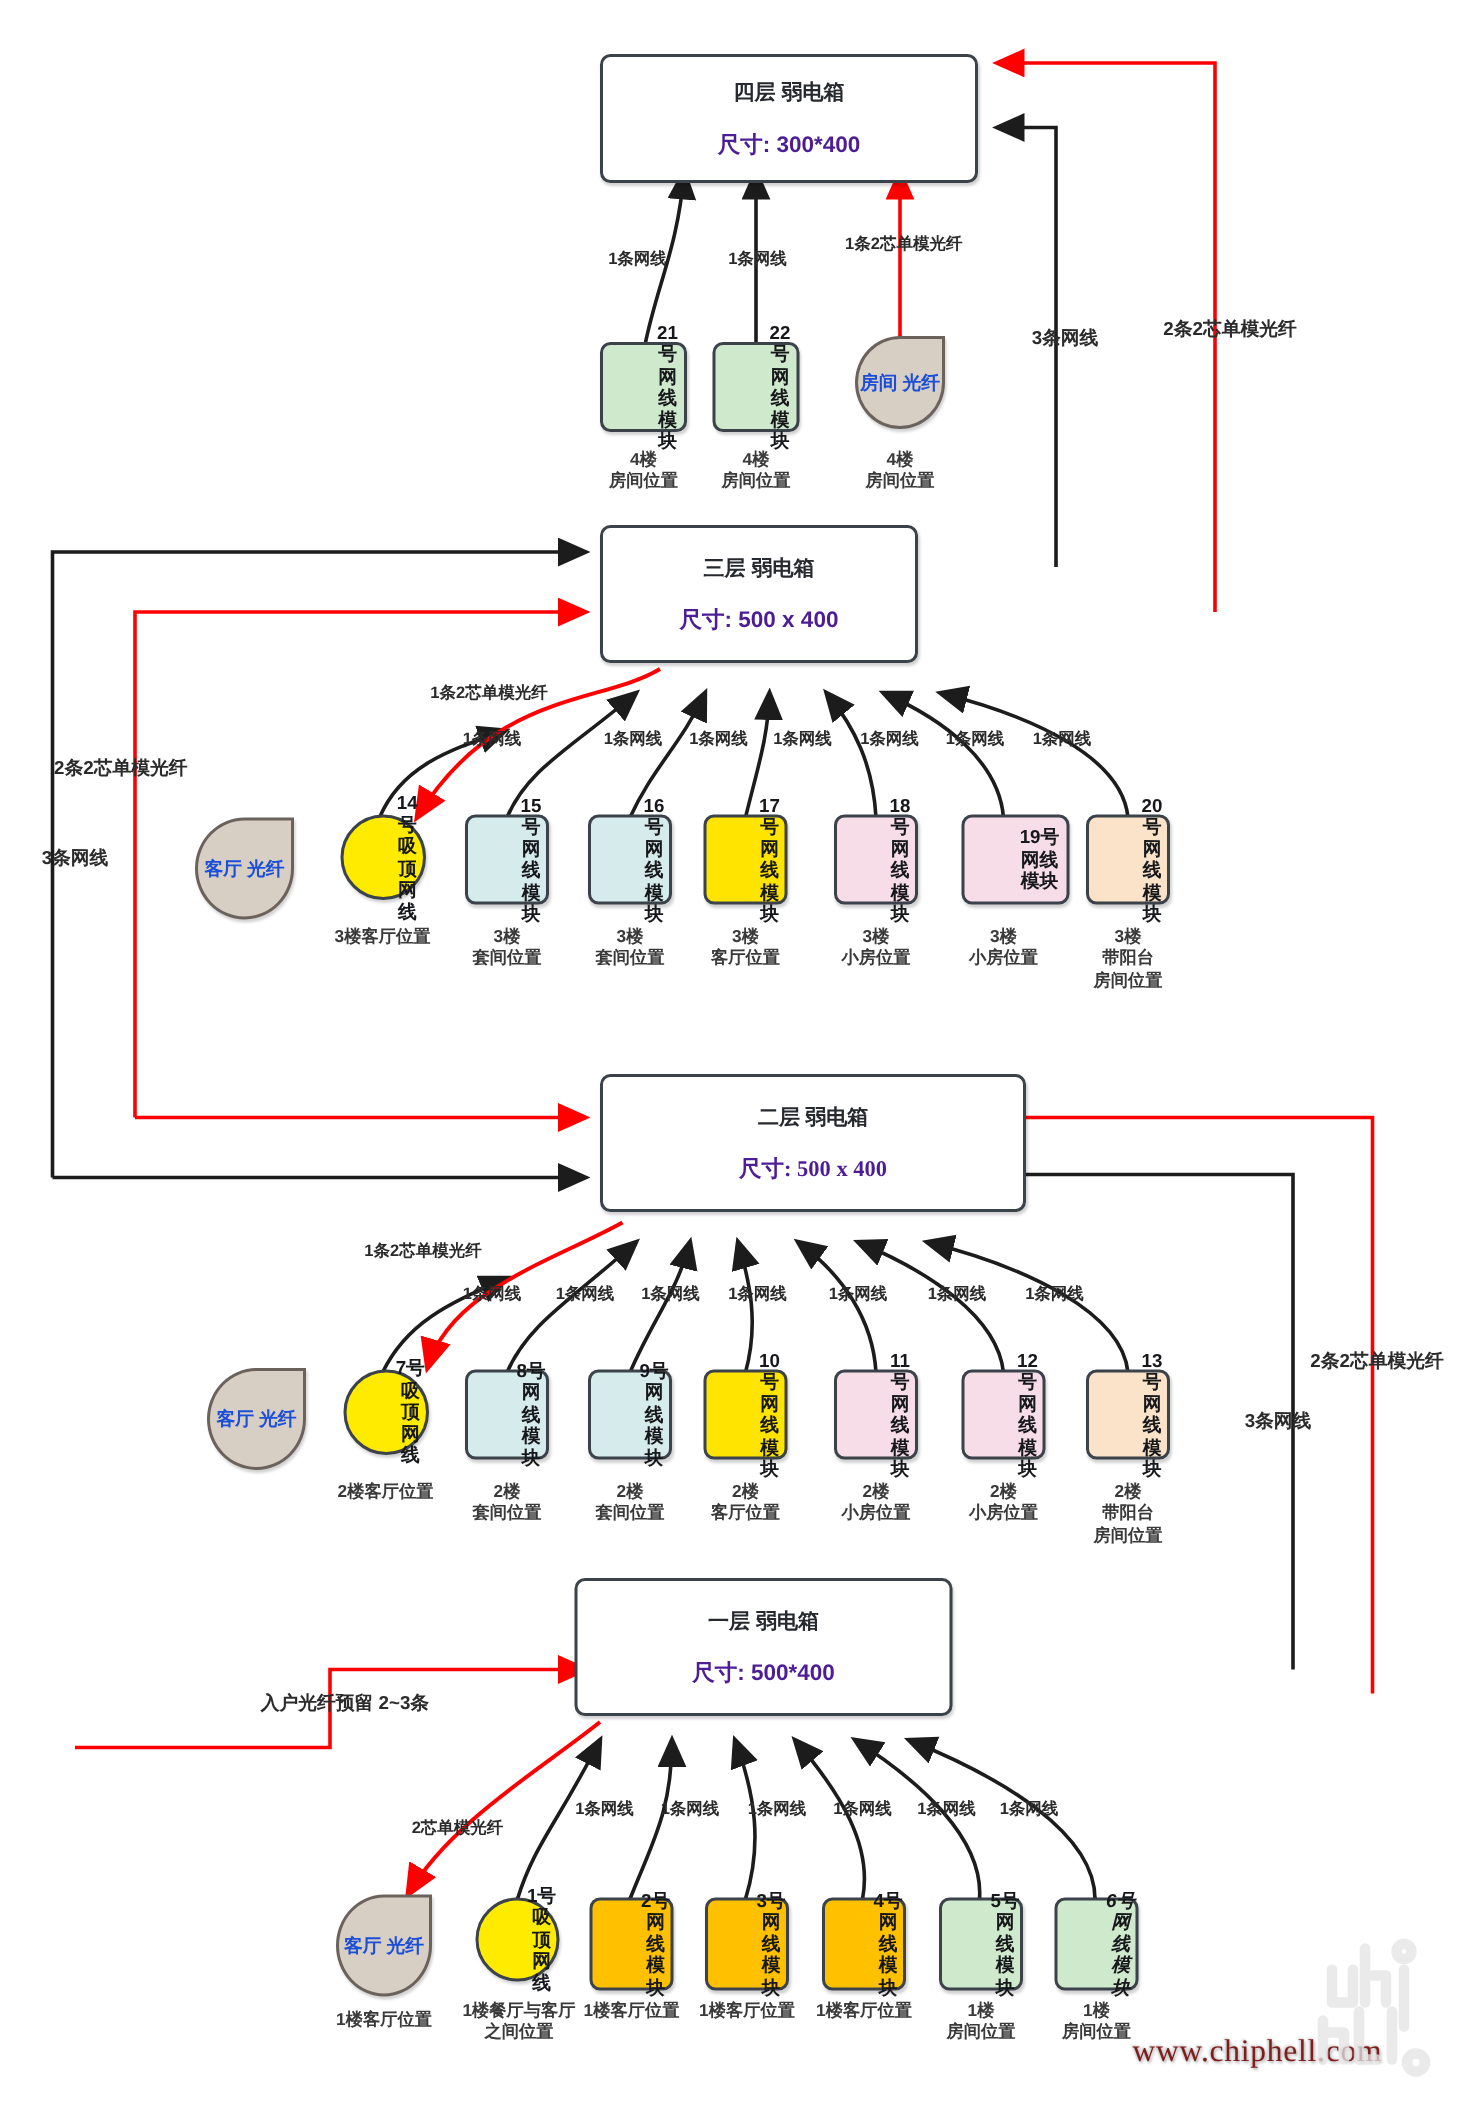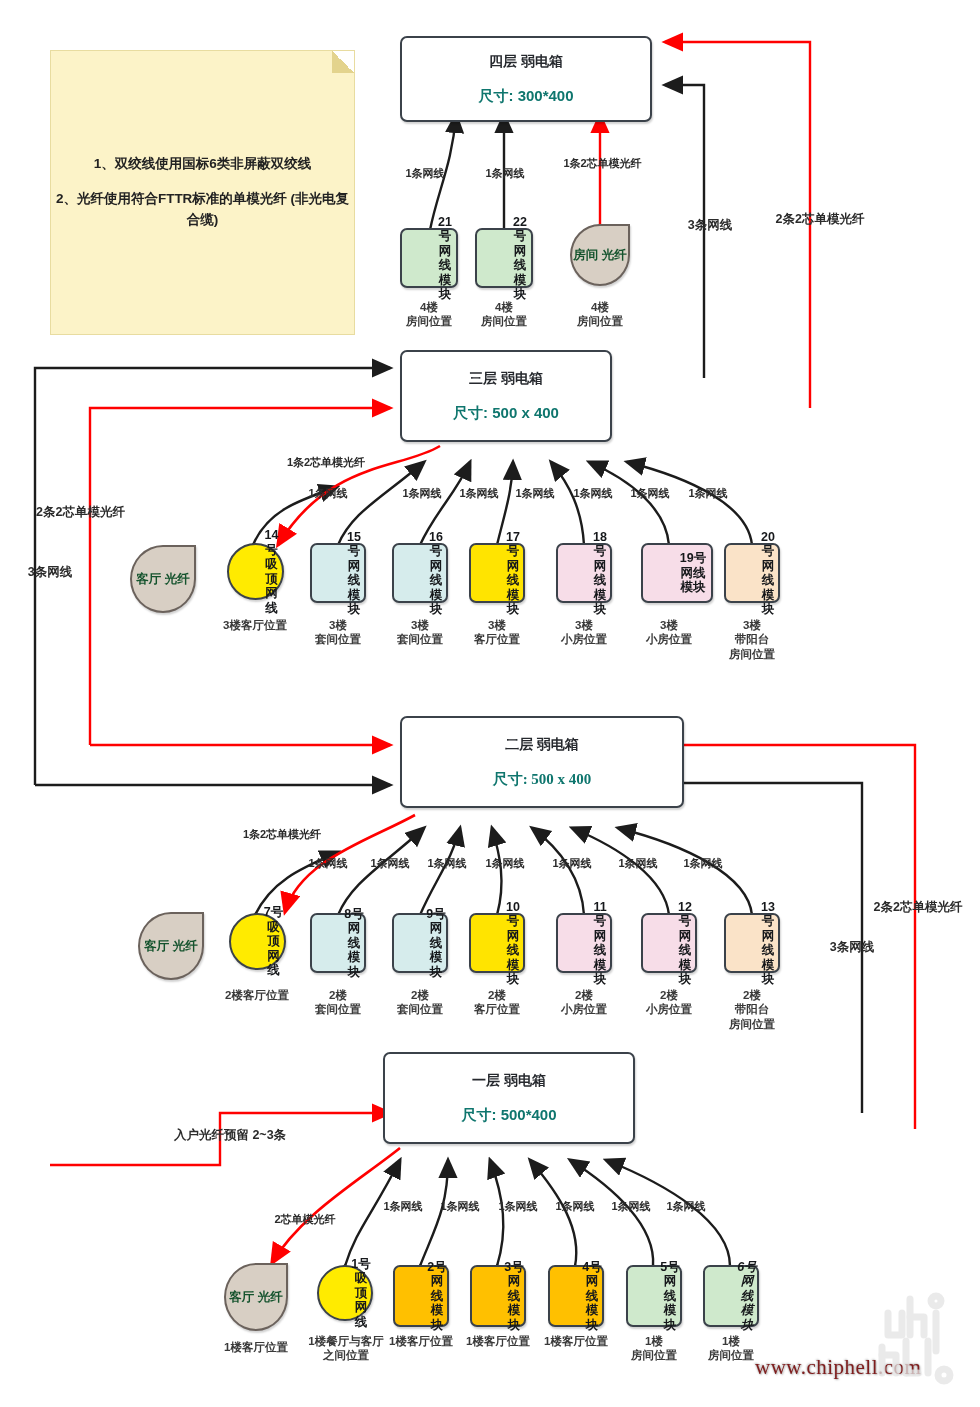--- a/index.html
+++ b/index.html
@@ -15,31 +15,31 @@
   .note .ln{font-size:13.5px;font-weight:bold;color:#222;line-height:1.55;text-align:center;}
   .note .ln.l1{margin-bottom:14px;}
   .note .fold{position:absolute;right:0;top:0;width:22px;height:22px;
         background:linear-gradient(225deg,#ffffff 0 50%,#e3d38d 50% 100%);}
 
   
   .cab{position:absolute;box-sizing:border-box;background:#fff;border:2px solid #3b424a;
        border-radius:7px;display:flex;flex-direction:column;align-items:center;
        justify-content:center;box-shadow:1px 2px 2px rgba(0,0,0,.18);}
   .cab .t1{font-size:14px;font-weight:bold;color:#26292e;margin-bottom:16px;}
-  .cab .t2{font-size:15px;font-weight:bold;color:#0f766e;}
+  .cab .t2{font-size:15px;font-weight:bold;color:#4c1d95;}
 
   
   .mod{position:absolute;box-sizing:border-box;border:2px solid #3b424a;border-radius:7px;
        display:flex;align-items:center;justify-content:center;text-align:center;
        font-size:12.5px;font-weight:bold;color:#16181b;line-height:1.16;
        box-shadow:1px 2px 2px rgba(0,0,0,.18);padding-left:32px;}
   .mod.ceil{border-radius:50%;}
   .fiber{position:absolute;box-sizing:border-box;border:2px solid #6b625c;
        background:#d8cfc4;display:flex;align-items:center;justify-content:center;
-       text-align:center;font-size:12.5px;font-weight:bold;color:#14532d;line-height:1.2;
+       text-align:center;font-size:12.5px;font-weight:bold;color:#1d4ed8;line-height:1.2;
        border-radius:50% 0 50% 50%;box-shadow:1px 2px 2px rgba(0,0,0,.18);}
 
   
   .lbl{position:absolute;font-size:11.5px;font-weight:bold;color:#3a3a3a;
        line-height:1.25;text-align:center;white-space:pre-line;}
   .lbl.cable{color:#2b2b2b;font-size:11px;white-space:nowrap;}
   .lbl.big{font-size:12.5px;}
 
   
   .wm{position:absolute;color:#7f1d1d;font-size:21px;letter-spacing:.5px;
@@ -113,26 +113,20 @@
 
         <path d="M50,1165 L220,1165 L220,1113 L390,1113" marker-end="url(#ar)"></path>
 
         <path d="M440,446 C400,470 330,460 278,545" marker-end="url(#ar)" stroke-width="2.6"></path>
         <path d="M415,815 C370,840 300,860 285,912" marker-end="url(#ar)" stroke-width="2.6"></path>
         <path d="M400,1148 C360,1180 300,1215 272,1263" marker-end="url(#ar)" stroke-width="2.6"></path>
       </g>
     </g>
   </svg>
 
-  <div class="note">
-    <div class="fold"></div>
-    <div class="ln l1">1、双绞线使用国标6类非屏蔽双绞线</div>
-    <div class="ln">2、光纤使用符合FTTR标准的单模光纤
-(非光电复合缆)</div>
-  </div>
 
   <div class="cab" style="left:400px;top:25px;width:252px;height:86px;margin-top:11px;">
     <div class="t1">四层 弱电箱</div>
     <div class="t2">尺寸: 300*400</div>
   </div>
 
   <div class="cab" style="left:400px;top:350px;width:212px;height:92px;">
     <div class="t1">三层 弱电箱</div>
     <div class="t2">尺寸: 500 x 400</div>
   </div>

